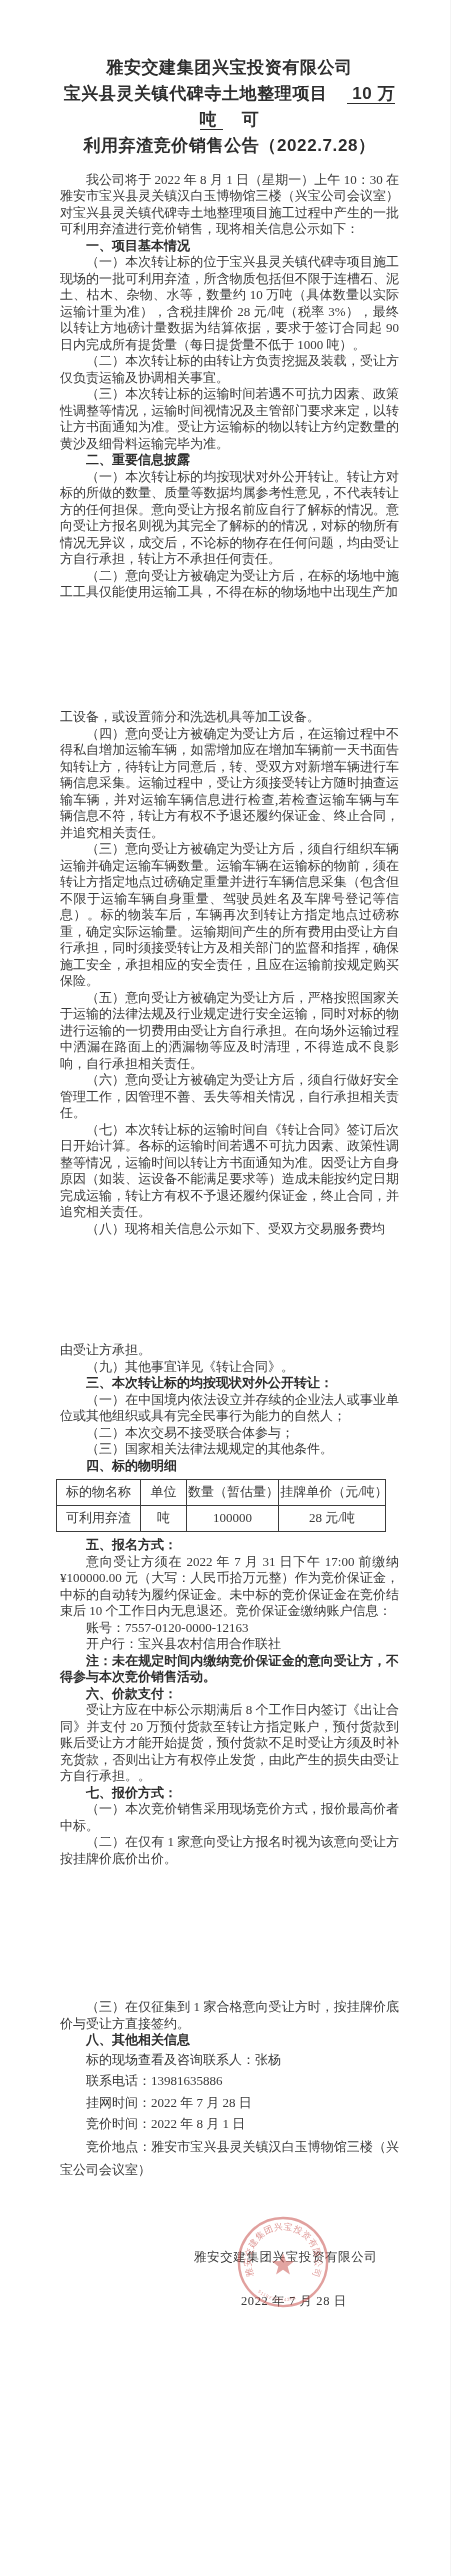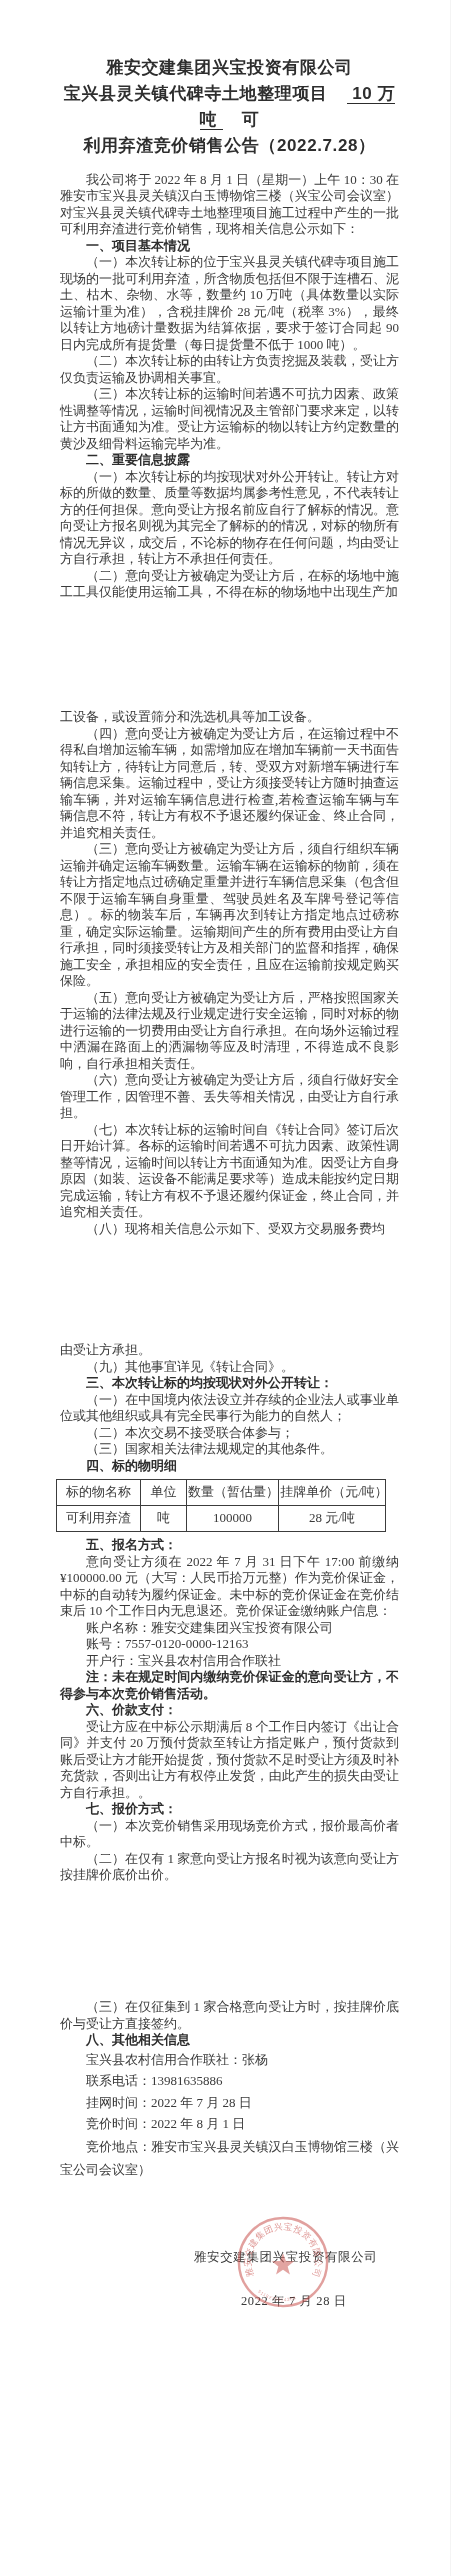--- a/index.html
+++ b/index.html
@@ -140,21 +140,21 @@
   <p class="body heading">二、重要信息披露</p>
   <p class="body indent">（一）本次转让标的均按现状对外公开转让。转让方对标的所做的数量、质量等数据均属参考性意见，不代表转让方的任何担保。意向受让方报名前应自行了解标的情况。意向受让方报名则视为其完全了解标的的情况，对标的物所有情况无异议，成交后，不论标的物存在任何问题，均由受让方自行承担，转让方不承担任何责任。</p>
   <p class="body indent">（二）意向受让方被确定为受让方后，在标的场地中施工工具仅能使用运输工具，不得在标的物场地中出现生产加</p>
 </div>
 
 <div class="page page-2">
   <p class="body noindent">工设备，或设置筛分和洗选机具等加工设备。</p>
   <p class="body indent">（四）意向受让方被确定为受让方后，在运输过程中不得私自增加运输车辆，如需增加应在增加车辆前一天书面告知转让方，待转让方同意后，转、受双方对新增车辆进行车辆信息采集。运输过程中，受让方须接受转让方随时抽查运输车辆，并对运输车辆信息进行检查,若检查运输车辆与车辆信息不符，转让方有权不予退还履约保证金、终止合同，并追究相关责任。</p>
   <p class="body indent">（三）意向受让方被确定为受让方后，须自行组织车辆运输并确定运输车辆数量。运输车辆在运输标的物前，须在转让方指定地点过磅确定重量并进行车辆信息采集（包含但不限于运输车辆自身重量、驾驶员姓名及车牌号登记等信息）。标的物装车后，车辆再次到转让方指定地点过磅称重，确定实际运输量。运输期间产生的所有费用由受让方自行承担，同时须接受转让方及相关部门的监督和指挥，确保施工安全，承担相应的安全责任，且应在运输前按规定购买保险。</p>
   <p class="body indent">（五）意向受让方被确定为受让方后，严格按照国家关于运输的法律法规及行业规定进行安全运输，同时对标的物进行运输的一切费用由受让方自行承担。在向场外运输过程中洒漏在路面上的洒漏物等应及时清理，不得造成不良影响，自行承担相关责任。</p>
-  <p class="body indent">（六）意向受让方被确定为受让方后，须自行做好安全管理工作，因管理不善、丢失等相关情况，由受让方自行承担。</p>
+  <p class="body indent">（六）意向受让方被确定为受让方后，须自行做好安全管理工作，因管理不善、丢失等相关情况，自行承担相关责任。</p>
   <p class="body indent">（七）本次转让标的运输时间自《转让合同》签订后次日开始计算。各标的运输时间若遇不可抗力因素、政策性调整等情况，运输时间以转让方书面通知为准。因受让方自身原因（如装、运设备不能满足要求等）造成未能按约定日期完成运输，转让方有权不予退还履约保证金，终止合同，并追究相关责任。</p>
   <p class="body indent">（八）现将相关信息公示如下、受双方交易服务费均</p>
 </div>
 
 <div class="page page-3">
   <p class="body noindent">由受让方承担。</p>
   <p class="body indent">（九）其他事宜详见《转让合同》。</p>
   <p class="body heading">三、本次转让标的均按现状对外公开转让：</p>
   <p class="body indent">（一）在中国境内依法设立并存续的企业法人或事业单位或其他组织或具有完全民事行为能力的自然人；</p>
   <p class="body indent">（二）本次交易不接受联合体参与；</p>
@@ -179,35 +179,34 @@
       <tr>
         <td>可利用弃渣</td>
         <td>吨</td>
         <td>100000</td>
         <td>28 元/吨</td>
       </tr>
     </tbody>
   </table>
   <p class="body heading">五、报名方式：</p>
   <p class="body indent">意向受让方须在 2022 年 7 月 31 日下午 17:00 前缴纳 ¥100000.00 元（大写：人民币拾万元整）作为竞价保证金，中标的自动转为履约保证金。未中标的竞价保证金在竞价结束后 10 个工作日内无息退还。竞价保证金缴纳账户信息：</p>
-  <p class="body indent">账户名称：雅安交建集团兴宝投资有限公司</p>
   <p class="body indent">账号：7557-0120-0000-12163</p>
   <p class="body indent">开户行：宝兴县农村信用合作联社</p>
   <p class="body indent bold">注：未在规定时间内缴纳竞价保证金的意向受让方，不得参与本次竞价销售活动。</p>
   <p class="body heading">六、价款支付：</p>
   <p class="body indent">受让方应在中标公示期满后 8 个工作日内签订《出让合同》并支付 20 万预付货款至转让方指定账户，预付货款到账后受让方才能开始提货，预付货款不足时受让方须及时补充货款，否则出让方有权停止发货，由此产生的损失由受让方自行承担。。</p>
   <p class="body heading">七、报价方式：</p>
   <p class="body indent">（一）本次竞价销售采用现场竞价方式，报价最高价者中标。</p>
   <p class="body indent">（二）在仅有 1 家意向受让方报名时视为该意向受让方按挂牌价底价出价。</p>
 </div>
 
 <div class="page page-4">
   <p class="body indent">（三）在仅征集到 1 家合格意向受让方时，按挂牌价底价与受让方直接签约。</p>
   <p class="body heading">八、其他相关信息</p>
-  <p class="info-line">宝兴县农村信用合作联社：张杨</p>
+  <p class="info-line">标的现场查看及咨询联系人：张杨</p>
   <p class="info-line">联系电话：13981635886</p>
   <p class="info-line">挂网时间：2022 年 7 月 28 日</p>
   <p class="info-line">竞价时间：2022 年 8 月 1 日</p>
   <p class="info-wrap">竞价地点：雅安市宝兴县灵关镇汉白玉博物馆三楼（兴宝公司会议室）</p>
 
   <div class="sig-company">雅安交建集团兴宝投资有限公司</div>
   <div class="sig-date">2022 年 7 月 28 日</div>
 
   <svg class="seal" viewBox="0 0 200 200" xmlns="http://www.w3.org/2000/svg">
     <defs>

